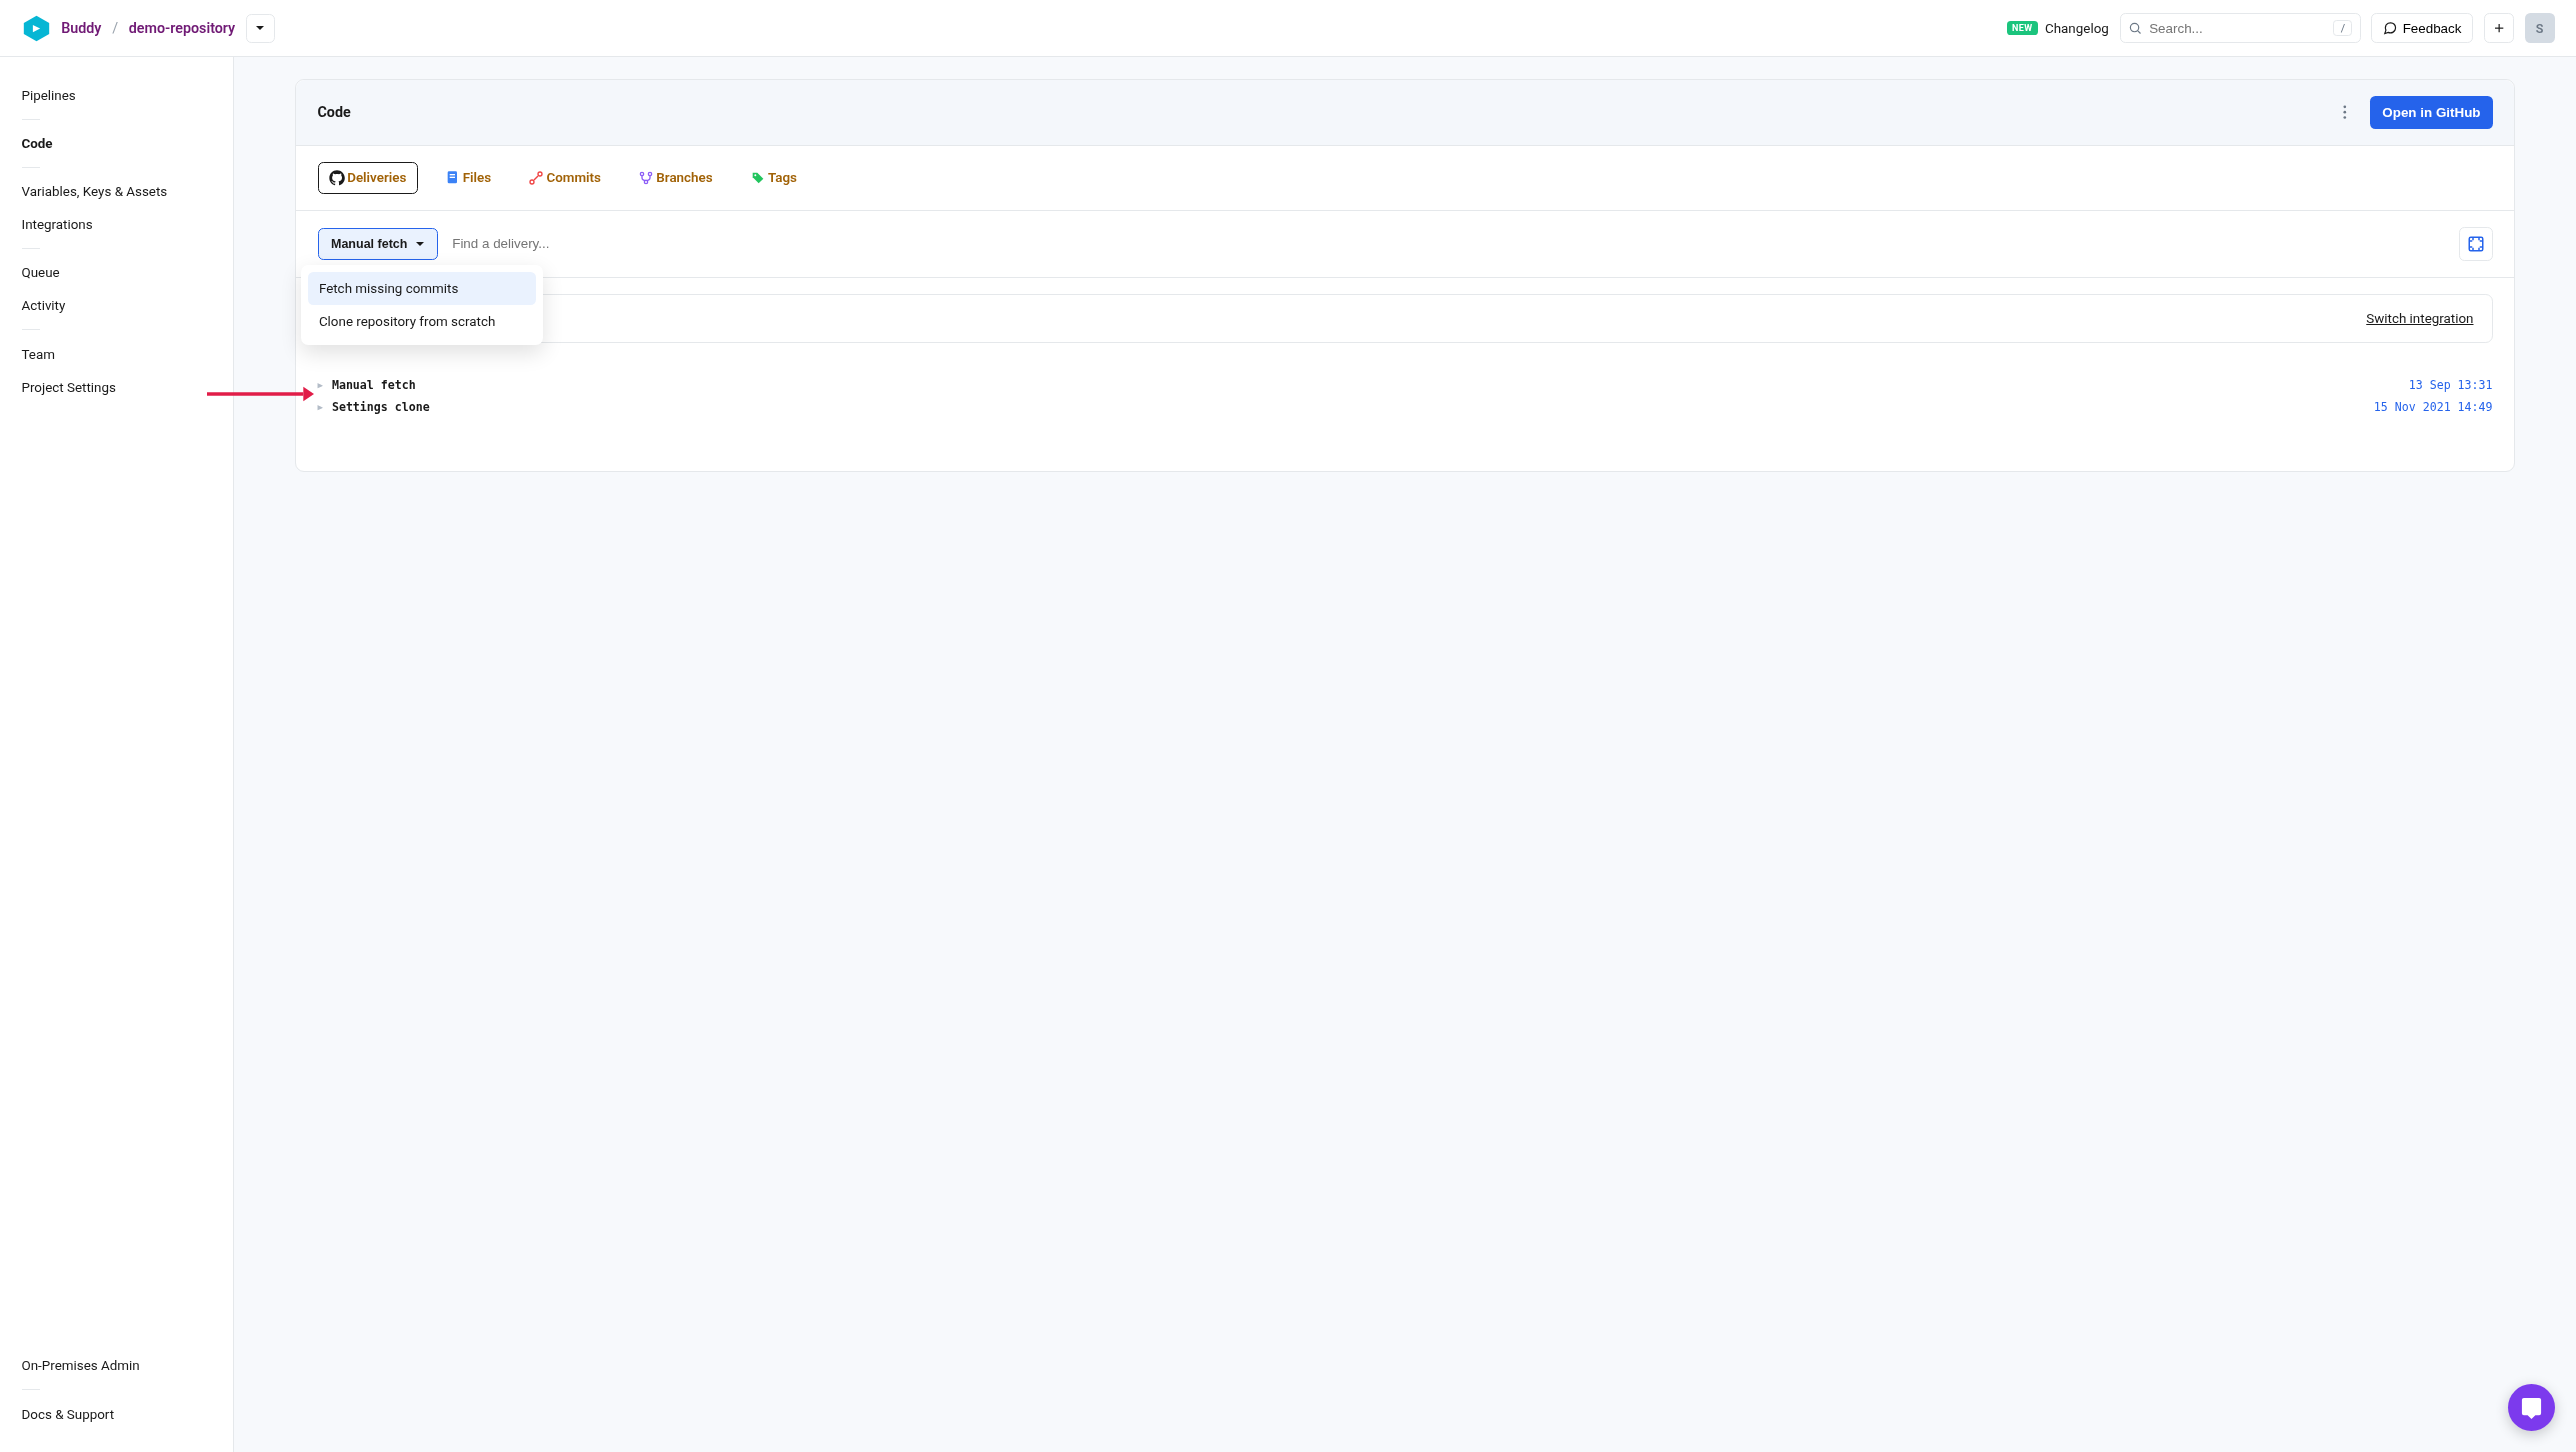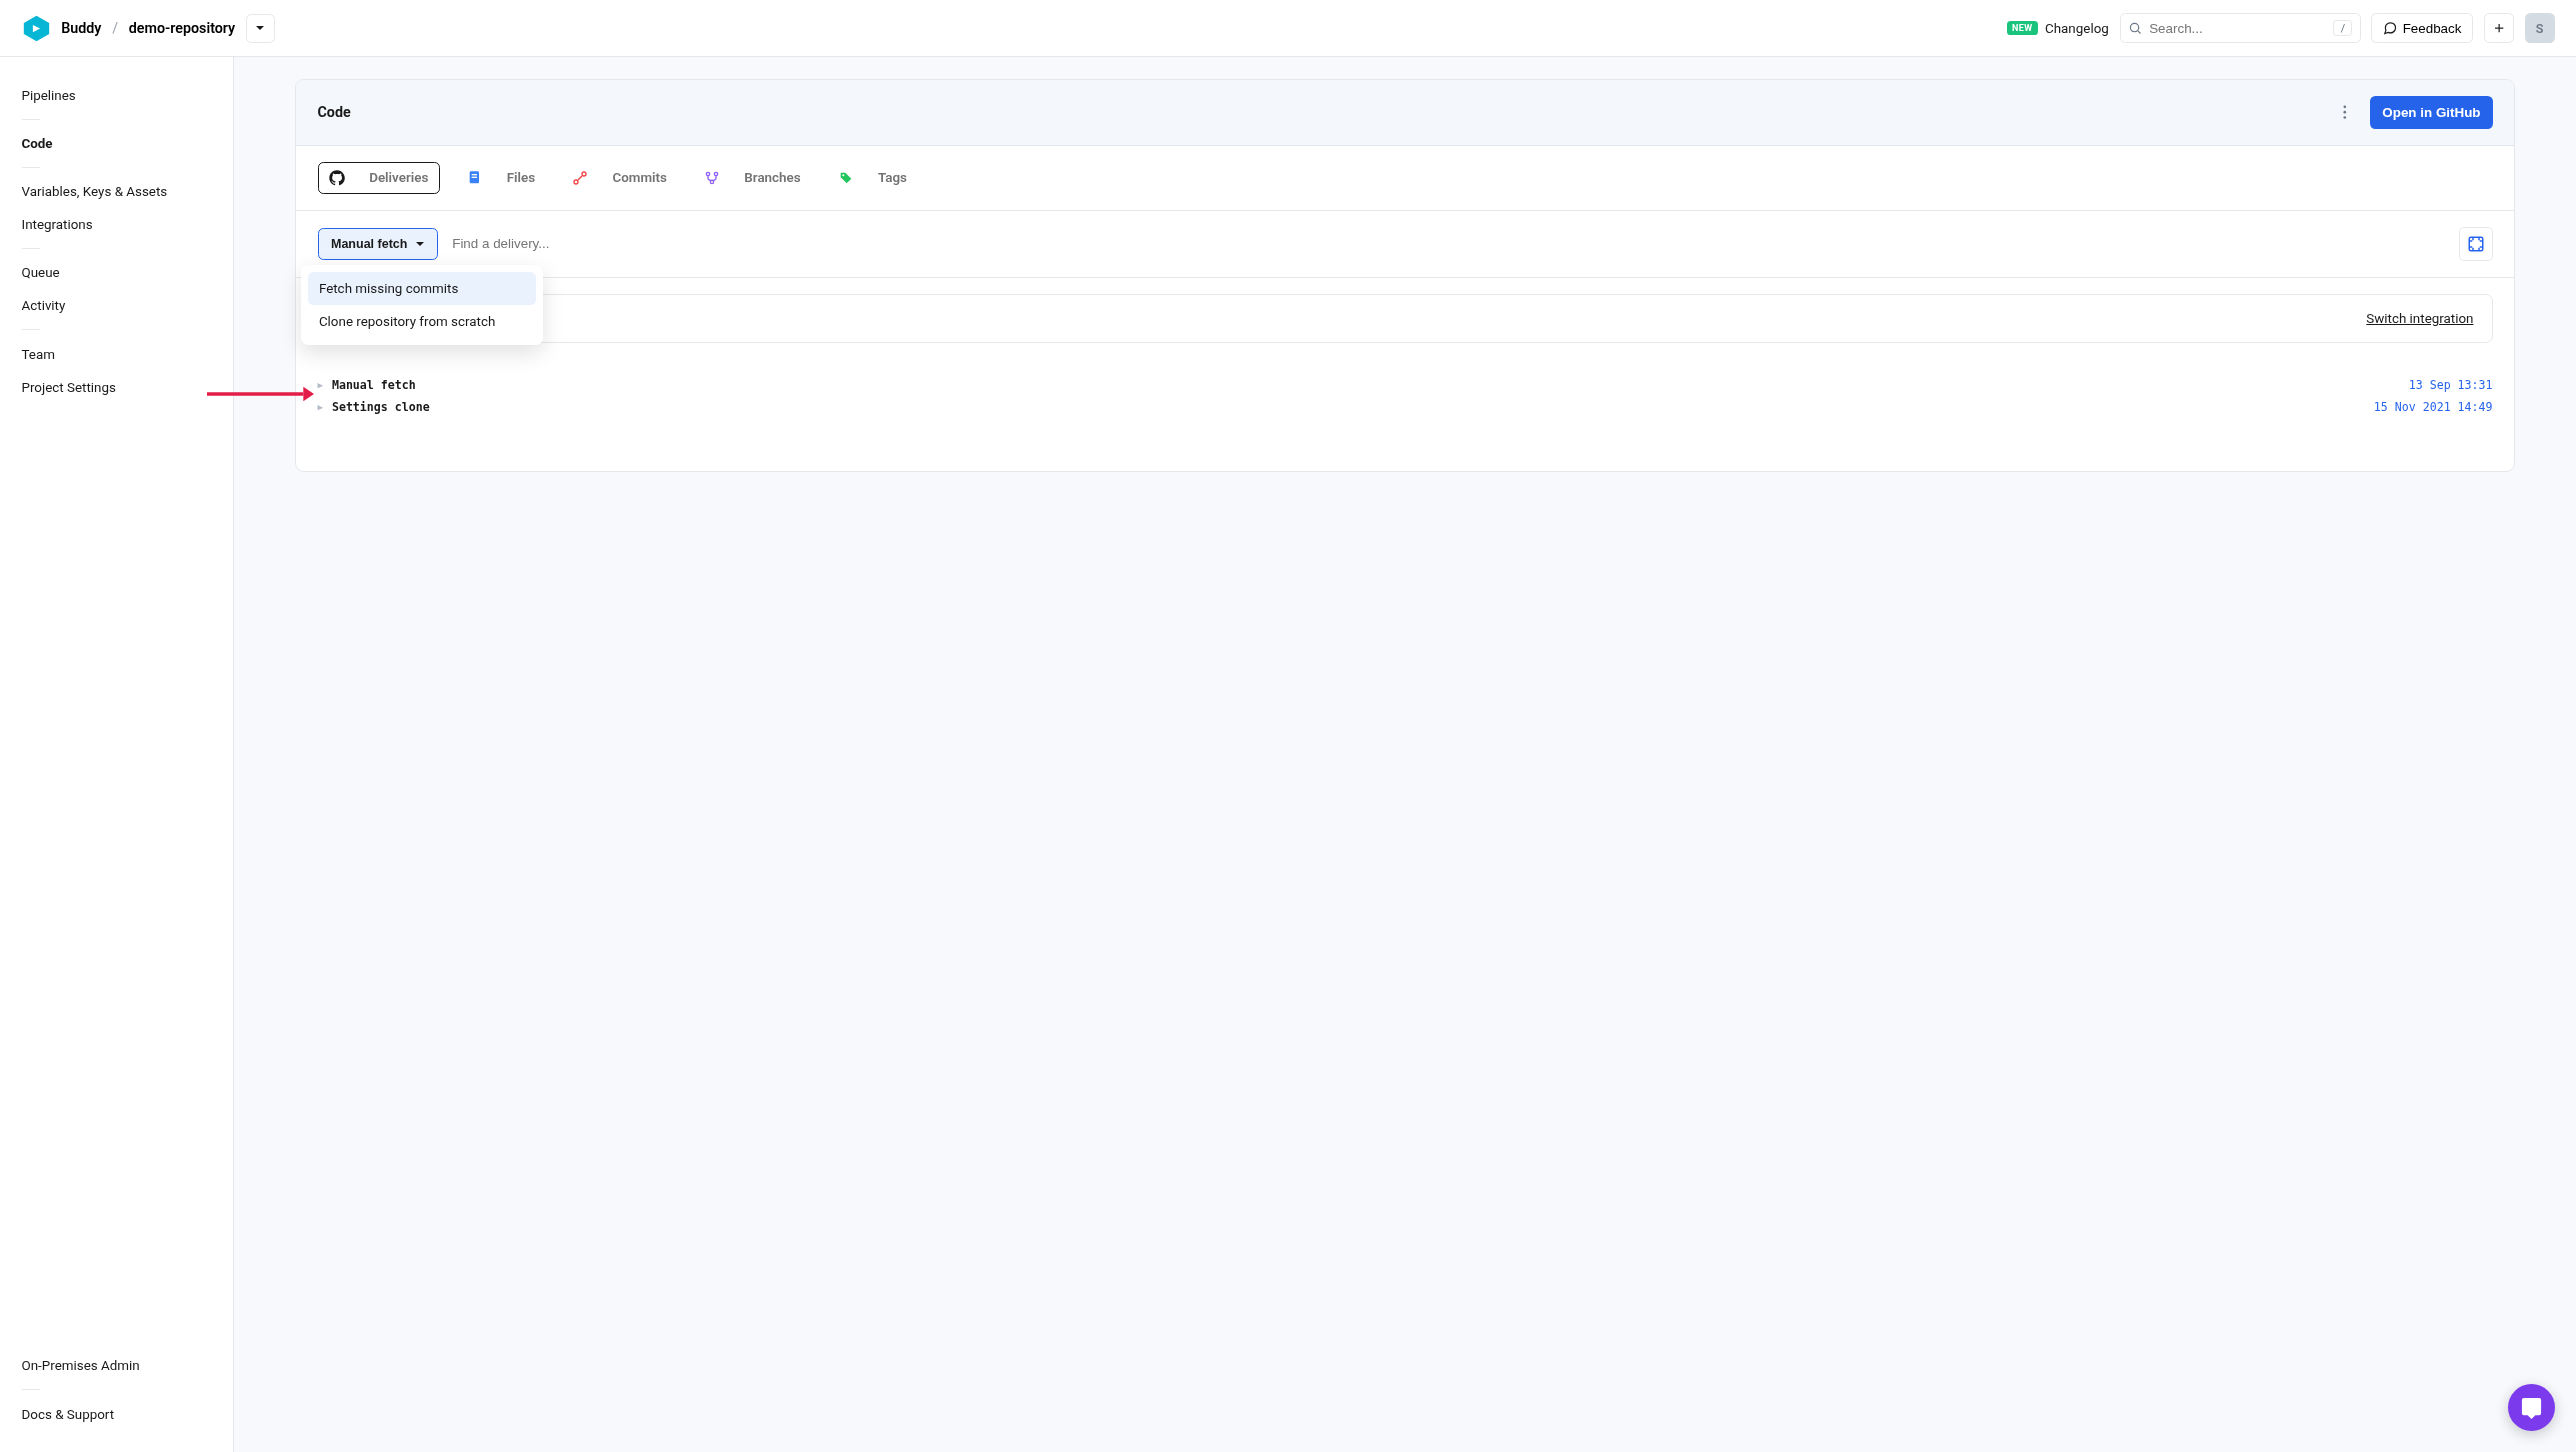--- a/index.html
+++ b/index.html
@@ -4,21 +4,21 @@
 <style>
 * { margin: 0; padding: 0; box-sizing: border-box; }
 body { font-family: -apple-system, BlinkMacSystemFont, "Segoe UI", Roboto, sans-serif; background: #F7F9FC; color: #1A1A1A; font-size: 12.5px; }
 
 
 .header { display: flex; align-items: center; justify-content: space-between; background: #fff; border-bottom: 0.9px solid #E5E8EB; height: 57px; padding: 0 21.5px; }
 .header-left { display: flex; align-items: center; gap: 10.7px; }
 .logo { width: 29px; height: 29px; display: flex; align-items: center; justify-content: center; }
 .logo svg { width: 29px; height: 29px; }
 .breadcrumb { display: flex; align-items: center; gap: 10.7px; font-size: 14.3px; }
-.breadcrumb-item { font-weight: 600; color: #000000; }
+.breadcrumb-item { font-weight: 600; color: #701a75; }
 .breadcrumb-sep { color: #9AA3AD; }
 .dropdown-btn { width: 29px; height: 29px; border: 0.9px solid #E5E8EB; border-radius: 5.4px; background: #fff; display: flex; align-items: center; justify-content: center; cursor: pointer; }
 .header-right { display: flex; align-items: center; gap: 10.7px; }
 .badge-new { background: #1BC47D; color: #fff; font-size: 9px; font-weight: 700; padding: 1.8px 5.4px; border-radius: 3.6px; letter-spacing: 0.4px; }
 .changelog { display: flex; align-items: center; gap: 7.2px; color: #1A1A1A; font-size: 13.4px; }
 .search-box { display: flex; align-items: center; gap: 7.2px; border: 0.9px solid #E5E8EB; border-radius: 5.4px; padding: 5.4px 7.2px; min-width: 134px; background: #fff; }
 .search-box input { border: none; outline: none; font-size: 13.4px; flex: 1; color: #6B7785; }
 .search-key { border: 0.9px solid #E5E8EB; border-radius: 3.6px; padding: 0.9px 6.3px; font-size: 10.7px; color: #6B7785; }
 .feedback-btn { display: flex; align-items: center; gap: 5.4px; border: 0.9px solid #E5E8EB; border-radius: 5.4px; padding: 6.3px 10.7px; background: #fff; font-size: 13.4px; cursor: pointer; }
 .icon-btn { width: 30px; height: 30px; border: 0.9px solid #E5E8EB; border-radius: 5.4px; background: #fff; display: flex; align-items: center; justify-content: center; cursor: pointer; font-size: 16px; }
@@ -36,21 +36,21 @@
 
 .main { flex: 1; padding: 21.5px 61px; position: relative; }
 .card { background: #fff; border: 0.9px solid #E5E8EB; border-radius: 9px; overflow: visible; }
 .card-header { display: flex; align-items: center; justify-content: space-between; padding: 16px 21.5px; background: #F4F7FB; border-bottom: 0.9px solid #E5E8EB; border-radius: 9px 9px 0 0; }
 .card-title { font-size: 14.3px; font-weight: 700; }
 .card-actions { display: flex; align-items: center; gap: 10.7px; }
 .kebab { width: 29px; height: 29px; display: flex; align-items: center; justify-content: center; cursor: pointer; color: #6B7785; font-size: 16px; }
 .btn-primary { background: #2563EB; color: #fff; border: none; border-radius: 5.4px; padding: 9px 12px; font-size: 13.4px; font-weight: 600; cursor: pointer; }
 
 .tabs { display: flex; align-items: center; gap: 16px; padding: 16px 21.5px; border-bottom: 0.9px solid #E5E8EB; }
-.tab { display: flex; align-items: center; gap: 24px; font-size: 13.4px; font-weight: 600; color: #737373; cursor: pointer; padding: 7.2px 10.7px; border-radius: 5.4px; }
+.tab { display: flex; align-items: center; gap: 2px; font-size: 13.4px; font-weight: 600; color: #a16207; cursor: pointer; padding: 7.2px 10.7px; border-radius: 5.4px; }
 .tab.active { border: 1.3px solid #1A1A1A; }
 .tab-icon { width: 16px; height: 16px; display: inline-flex; align-items: center; justify-content: center; }
 
 .toolbar { display: flex; align-items: center; gap: 14.3px; padding: 16px 21.5px; border-bottom: 0.9px solid #E5E8EB; position: relative; }
 .fetch-btn { display: flex; align-items: center; gap: 9px; border: 0.9px solid #2563EB; background: #EAF2FE; color: #1A1A1A; border-radius: 5.4px; padding: 8px 12.5px; font-size: 12.5px; font-weight: 700; cursor: pointer; position: relative; }
 .search-delivery { border: none; outline: none; font-size: 13.4px; color: #701a75; flex: 1; background: transparent; }
 .expand-btn { width: 34px; height: 34px; border: 0.9px solid #E5E8EB; border-radius: 5.4px; background: #fff; display: flex; align-items: center; justify-content: center; cursor: pointer; margin-left: auto; }
 
 .dropdown-menu { position: absolute; top: 54px; left: 5px; background: #fff; border-radius: 7.2px; box-shadow: 0 7.2px 21.5px rgba(0,0,0,0.12); padding: 7.2px; min-width: 242px; z-index: 10; }
 .dropdown-item { padding: 9px 10.7px; border-radius: 5.4px; font-size: 13.4px; cursor: pointer; }

